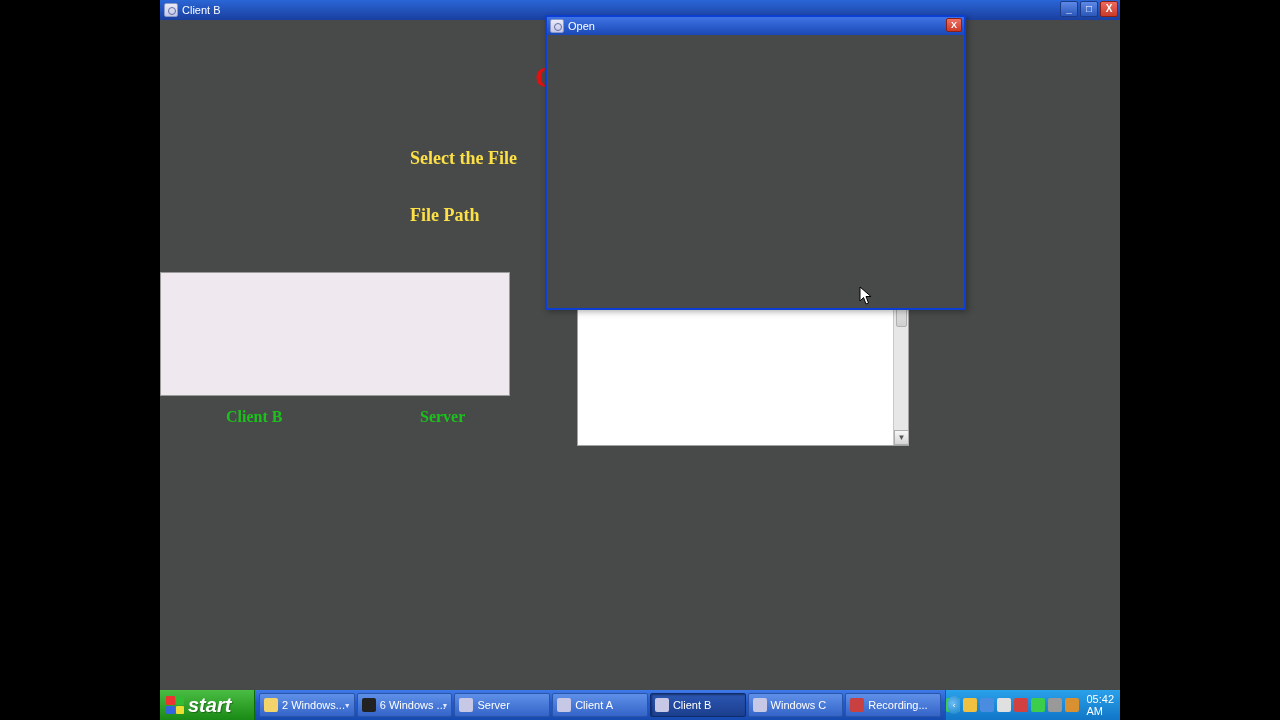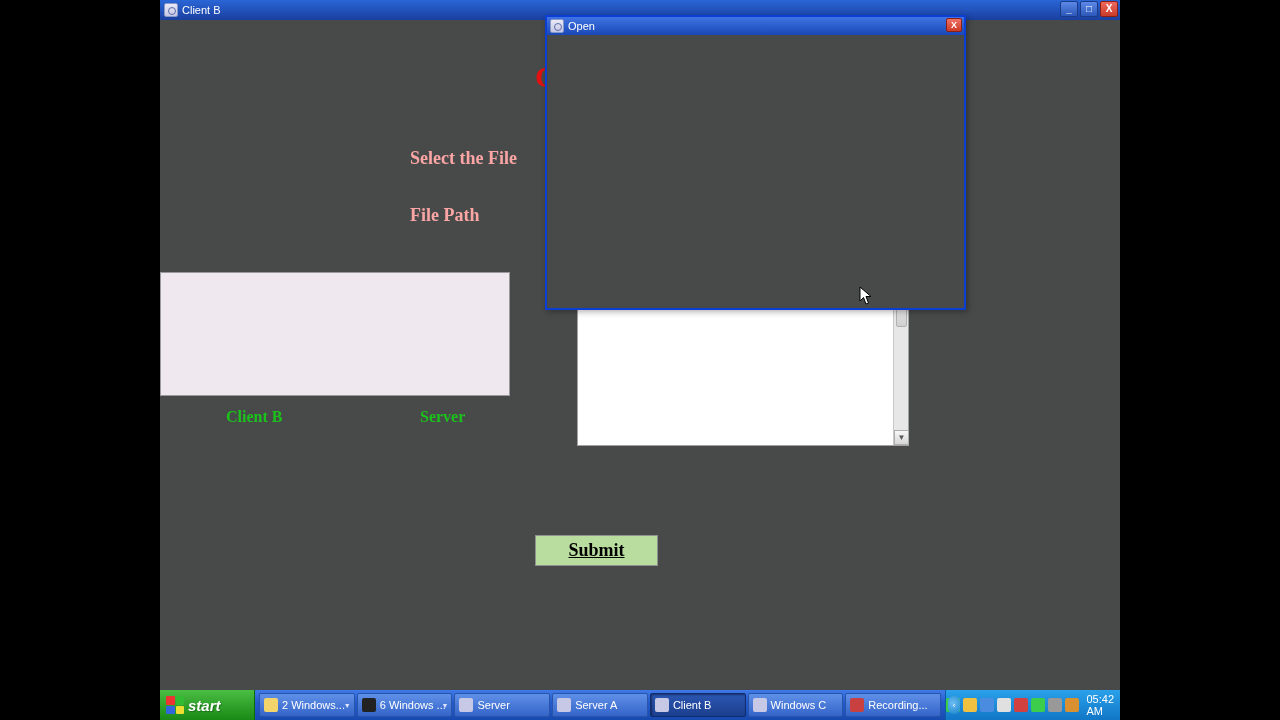--- a/index.html
+++ b/index.html
@@ -13,21 +13,21 @@
   .java-cup { width:14px; height:14px; background:linear-gradient(#e9e9f7,#c7c7e6); border:1px solid #8898c8; border-radius:2px; margin-right:4px; position:relative; }
   .java-cup::after{content:"";position:absolute;left:3px;top:3px;width:6px;height:6px;border:1px solid #5a6da8;border-radius:50%;}
   .winbtns { position:absolute; right:2px; top:1px; display:flex; gap:2px;}
   .winbtn { width:18px; height:16px; background:linear-gradient(#5d88e8,#2b57b8); border:1px solid #1b3b86; border-radius:2px; color:#fff; font-size:10px; line-height:13px; text-align:center; font-weight:bold; cursor:pointer;}
   .winbtn.close{ background:linear-gradient(#ee6a5e,#c93b2a); border-color:#8a1f14;}
   
   .appbody { position:absolute; left:0; top:20px; right:0; bottom:30px; background:#474a49; }
   
   .app-title { position:absolute; left:375px; top:40px; font-family: "Times New Roman", serif; font-size:30px; font-weight:bold; color:#e11111; letter-spacing:0.5px;}
   .lbl { position:absolute; font-family:"Times New Roman", serif; font-size:18px; font-weight:bold;}
-  .lbl.orange { color:#fca5a5; }
+  .lbl.orange { color:#fde047; }
   .lbl.green { color:#1bc21b; }
   .colon { color:#f9a600; }
   
   .javabtn { position:absolute; background:#b9dd9e; border:1px solid #909090; font-family:"Times New Roman", serif; font-size:18px; font-weight:bold; text-align:center; padding:4px 0; text-decoration:underline; cursor:pointer; }
   
   .pane { position:absolute; background:#efe9ef; border:1px solid #9a9a9a; }
   
   .textarea-wrap { position:absolute; background:#fff; border:1px solid #a2a2a2; }
   .textarea-wrap .scroll { position:absolute; right:0; top:0; width:15px; height:100%; background:#e7e7e7; border-left:1px solid #c8c8c8;}
   .textarea-wrap .scroll .arrow { position:absolute; left:0; width:15px; height:15px; background:linear-gradient(#f7f7f7,#d6d6d6); border:1px solid #aeaeae; display:flex;align-items:center;justify-content:center;font-size:8px;color:#555;}
@@ -37,21 +37,21 @@
   
   .dialog { position:absolute; border:2px solid #0a3ed4; background:#474a49; box-shadow:2px 2px 6px rgba(0,0,0,0.3);}
   .dialog .dlg-titlebar{height:18px;background:linear-gradient(#3f73e3,#1a48b6);color:#fff;font-size:11px;display:flex;align-items:center;padding:0 3px;position:relative;}
   .dialog .dlg-close{position:absolute;right:2px;top:1px;width:16px;height:14px;background:linear-gradient(#ef7265,#cc3a29);border:1px solid #8a1f14;border-radius:2px;color:#fff;font-size:9px;line-height:12px;text-align:center;font-weight:bold;cursor:pointer;}
   .dialog-body{position:absolute;left:2px;top:18px;right:2px;bottom:2px;background:#474a49;}
   
   .cursor { position:absolute; width:14px; height:20px; }
   .cursor svg { width:14px; height:20px; }
   
   .taskbar { position:absolute; left:0; bottom:0; width:100%; height:30px; background:linear-gradient(#3f7ae8 0%, #2258c8 45%, #2258c8 55%, #174aae 100%); display:flex; align-items:stretch; color:#fff; font-size:11px;}
-  .startbtn { width:95px; background:linear-gradient(#4abd43,#198a15); border-right:1px solid #0e6c0b; display:flex; align-items:center; padding-left:6px; font-style:italic; font-weight:bold; font-size:15px; text-shadow:1px 1px 1px rgba(0,0,0,0.3); cursor:pointer; position:relative;}
+  .startbtn { width:95px; background:linear-gradient(#4abd43,#198a15); border-right:1px solid #0e6c0b; display:flex; align-items:center; padding-left:6px; font-style:italic; font-weight:bold; font-size:20px; text-shadow:1px 1px 1px rgba(0,0,0,0.3); cursor:pointer; position:relative;}
   .startbtn .winlogo{width:18px;height:18px;margin-right:4px;display:grid;grid-template-columns:1fr 1fr;grid-template-rows:1fr 1fr;gap:1px;}
   .startbtn .winlogo span{border-radius:1px;}
   .wl-r{background:#e33;} .wl-g{background:#3b3;} .wl-b{background:#36d;} .wl-y{background:#ed3;}
   .taskitems{display:flex;flex:1;align-items:center;padding:2px 4px;gap:2px;overflow:hidden;}
   .taskitem{height:24px;min-width:95px;max-width:100px;flex:1;background:linear-gradient(#5f90e8,#3464c8);border:1px solid #2a54aa;border-radius:2px;display:flex;align-items:center;padding:0 4px;font-size:11px;color:#fff;white-space:nowrap;overflow:hidden;cursor:pointer;position:relative;}
   .taskitem.active{background:linear-gradient(#2b56b2,#1c3f8e);border-color:#0f2c70;box-shadow:inset 1px 1px 2px rgba(0,0,0,0.4);}
   .taskitem .ticon{width:14px;height:14px;margin-right:4px;flex-shrink:0;border-radius:2px;}
   .taskitem .chevron{position:absolute;right:3px;top:50%;transform:translateY(-50%);font-size:7px;color:#dce7ff;}
   .systray{width:175px;background:linear-gradient(#2aa1ea,#1176c7);border-left:1px solid #0d5ea0;display:flex;align-items:center;justify-content:flex-end;padding:0 6px 0 14px;gap:3px;position:relative;}
   .systray .chev{position:absolute;left:2px;top:50%;transform:translateY(-50%);width:12px;height:18px;background:radial-gradient(circle at 40% 40%, #6bbdf2,#1b84cc);border-radius:8px;display:flex;align-items:center;justify-content:center;font-size:8px;color:#fff;}
@@ -91,21 +91,20 @@
       <div class="lbl green" style="left:260px; top:388px; font-size:16px;">Server</div>
 
       <div class="textarea-wrap" style="left:417px; top:260px; width:332px; height:166px;">
         <div class="scroll">
           <div class="arrow up">▲</div>
           <div class="thumb"></div>
           <div class="arrow down">▼</div>
         </div>
       </div>
 
-      <div class="javabtn" style="left:375px; top:515px; width:123px;">Submit</div>
 
     </div>
 
     <div class="dialog" style="left:385px; top:15px; width:421px; height:295px;">
       <div class="dlg-titlebar">
         <span class="java-cup"></span>
         <span>Open</span>
         <div class="dlg-close">X</div>
       </div>
       <div class="dialog-body"></div>
@@ -137,21 +136,21 @@
             <span class="ticon" style="background: rgb(34, 34, 34);"></span>
             <span>6 Windows ...</span>
             <span class="chevron">▼</span>
           </div>
           <div class="taskitem">
             <span class="ticon" style="background: rgb(199, 199, 230);"></span>
             <span>Server</span>
           </div>
           <div class="taskitem">
             <span class="ticon" style="background: rgb(199, 199, 230);"></span>
-            <span>Server A</span>
+            <span>Client A</span>
           </div>
           <div class="taskitem active">
             <span class="ticon" style="background: rgb(199, 199, 230);"></span>
             <span>Client B</span>
           </div>
           <div class="taskitem">
             <span class="ticon" style="background: rgb(199, 199, 230);"></span>
             <span>Windows C</span>
           </div>
           <div class="taskitem">

